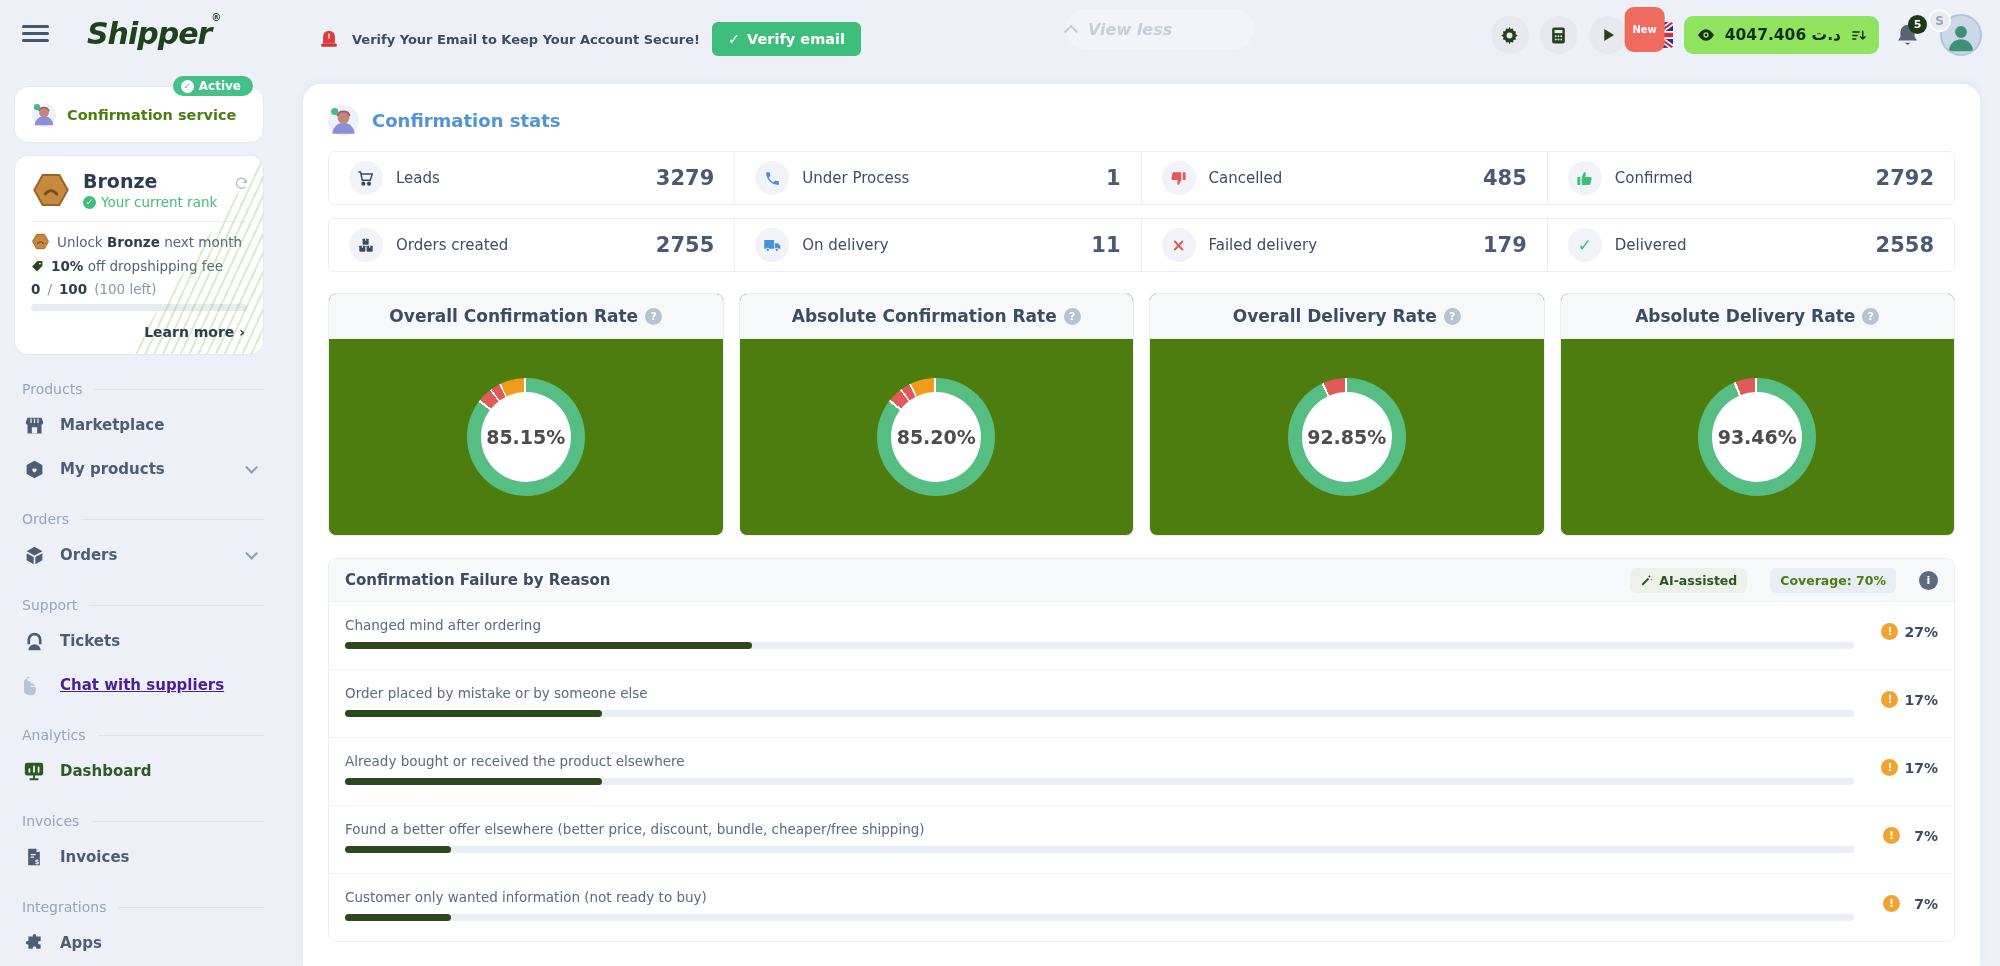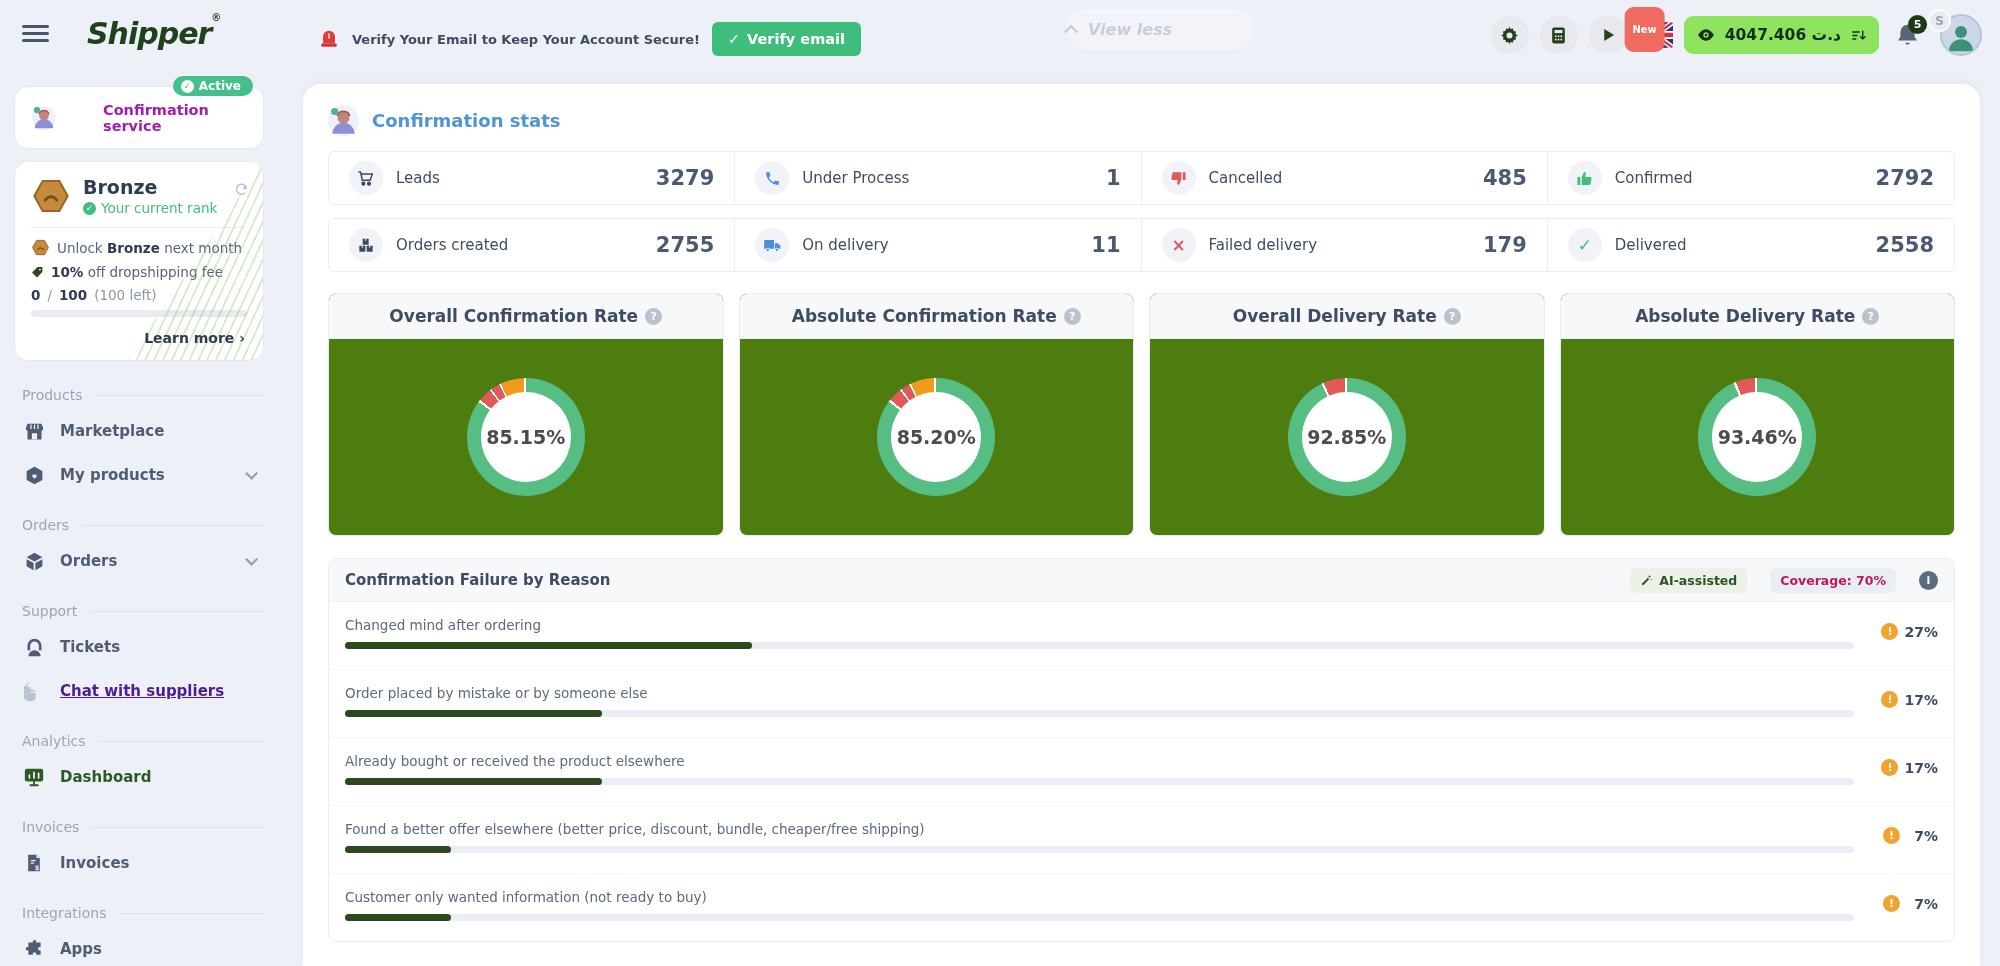--- a/index.html
+++ b/index.html
@@ -9,21 +9,21 @@
   
   .sidebar { width:278px; flex:0 0 278px; padding:0 14px; }
   .side-top { height:66px; display:flex; align-items:center; }
   .hamburger { width:27px; cursor:pointer; margin-left:8px; }
   .hamburger span { display:block; height:3px; background:#47566b; border-radius:2px; margin:4px 0; }
   .logo { margin-left:38px; font-size:30px; font-weight:bold; font-style:italic; color:#1f421c; letter-spacing:-1px; position:relative; }
   .logo sup { font-size:10px; font-style:normal; position:relative; top:-12px; }
 
   .card { background:#fff; border:1px solid #e4e9f1; border-radius:14px; position:relative; }
   .service-card { margin-top:20px; padding:15px 16px 14px; display:flex; align-items:center; gap:10px; }
-  .service-card .label { font-size:14.5px; font-weight:600; color:#a21caf;margin-left:36px; }
+  .service-card .label { font-size:14.5px; font-weight:600; color:#4d7c0f; }
   .active-badge { position:absolute; top:-11px; right:10px; background:#45c08a; color:#fff; font-size:12px; font-weight:600; border-radius:12px; padding:3px 12px 3px 8px; display:flex; align-items:center; gap:5px; }
   .active-badge .dot { width:13px; height:13px; background:#fff; color:#45c08a; border-radius:50%; font-size:9px; font-weight:bold; display:flex; align-items:center; justify-content:center; }
 
   .rank-card { margin-top:12px; padding:14px 16px 10px; overflow:hidden; }
   .rank-pattern { position:absolute; right:0; top:0; bottom:0; width:150px; clip-path:polygon(100% 0,100% 100%,10% 100%); background:repeating-linear-gradient(115deg, rgba(125,198,72,.55) 0 2px, transparent 2px 8px); opacity:.55; pointer-events:none; }
   .rank-head { display:flex; gap:12px; }
   .hex-big { width:40px; height:40px; }
   .rank-name { font-size:19px; font-weight:bold; color:#2e3c50; }
   .rank-sub { display:flex; align-items:center; gap:5px; color:#3fbd7c; font-size:13.5px; margin-top:2px; }
   .rank-sub .dot { width:13px; height:13px; border-radius:50%; background:#3fbd7c; color:#fff; font-size:9px; display:flex; align-items:center; justify-content:center; }
@@ -93,21 +93,21 @@
   .donut-body { height:196px; display:flex; align-items:center; justify-content:center; }
   .donut { width:118px; height:118px; border-radius:50%; position:relative; }
   .donut::before { content:""; position:absolute; inset:14px; background:#fff; border-radius:50%; }
   .donut .val { position:absolute; inset:0; display:flex; align-items:center; justify-content:center; font-size:19px; font-weight:600; color:#4c4c4c; z-index:1; }
 
   .failure-card { margin-top:22px; border:1px solid #e9edf4; border-radius:8px; background:#fff; }
   .failure-head { height:43px; background:#f7f8fa; border-bottom:1px solid #edf0f5; border-radius:8px 8px 0 0; display:flex; align-items:center; padding:0 16px; }
   .failure-head .t { font-size:15px; font-weight:bold; color:#3d4c62; }
   .failure-badges { margin-left:auto; display:flex; align-items:center; gap:23px; }
   .ai-pill { background:#edf1e9; color:#2c5424; font-size:12.5px; font-weight:bold; border-radius:6px; padding:5px 10px; display:flex; align-items:center; gap:6px; }
-  .cov-pill { background:#e9edf4; color:#be185d; font-size:12.5px; font-weight:bold; border-radius:6px; padding:5px 10px; }
+  .cov-pill { background:#e9edf4; color:#4d7c0f; font-size:12.5px; font-weight:bold; border-radius:6px; padding:5px 10px; }
   .info-ic { width:19px; height:19px; border-radius:50%; background:#5b6b80; color:#fff; font-size:11px; font-weight:bold; display:flex; align-items:center; justify-content:center; cursor:pointer; }
   .f-row { position:relative; padding:15px 100px 20px 16px; border-bottom:1px solid #f1f4f9; }
   .f-row:last-child { border-bottom:none; }
   .f-label { font-size:13.5px; color:#5a6a80; margin-bottom:9px; }
   .f-track { height:7px; background:#e9eef6; border-radius:4px; }
   .f-fill { height:7px; background:#2c481d; border-radius:4px; width:0; }
   .f-chip { position:absolute; right:16px; top:21px; display:flex; align-items:center; gap:6px; }
   .warn-ic { width:17px; height:17px; border-radius:50%; background:#f0a32f; color:#fff; font-size:11px; font-weight:bold; display:flex; align-items:center; justify-content:center; }
   .f-pct { font-size:14px; font-weight:bold; color:#3d4c62; min-width:32px; text-align:right; }
 

